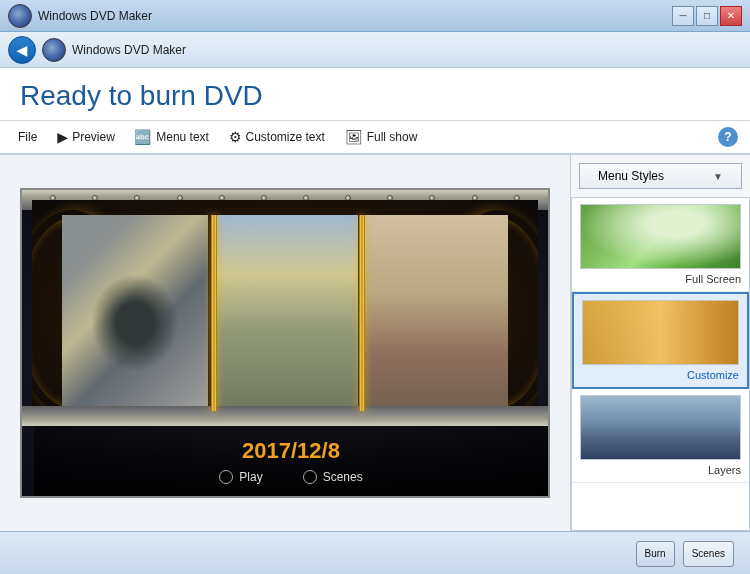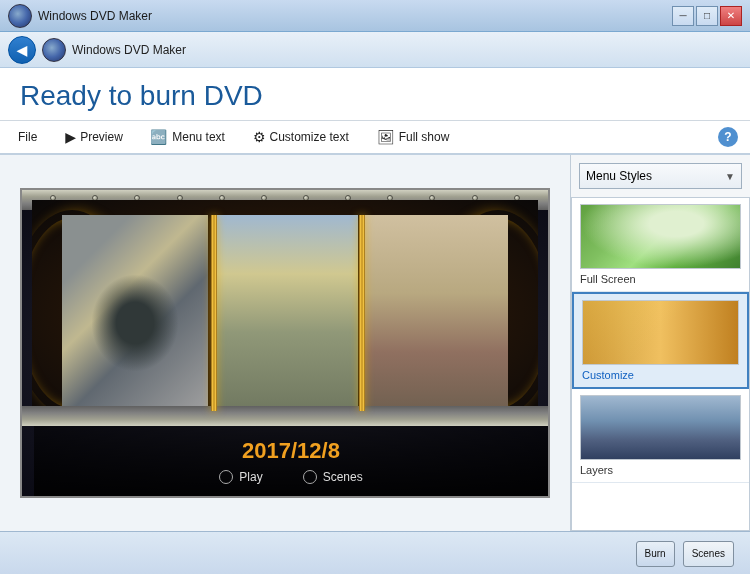--- a/index.html
+++ b/index.html
@@ -100,21 +100,21 @@
       font-weight: 300;
     }
 
     
     .toolbar {
       background: white;
       height: 34px;
       display: flex;
       align-items: center;
       padding: 0 12px;
-      gap: 16px;
+      gap: 8px;
       border-bottom: 2px solid #c0d0e0;
     }
     .toolbar-item {
       display: flex;
       align-items: center;
       gap: 4px;
       padding: 3px 6px;
       cursor: pointer;
       color: #222;
       font-size: 12px;
@@ -376,21 +376,21 @@
       flex-direction: column;
     }
 
     .styles-dropdown {
       margin: 8px;
       height: 26px;
       border: 1px solid #a0b0c0;
       background: linear-gradient(to bottom, #f8fafc, #e8eef4);
       display: flex;
       align-items: center;
-      padding: 0 6px;
+      padding: 0 18px;
       cursor: pointer;
       font-size: 12px;
     }
     .styles-dropdown-arrow {
       margin-left: auto;
       font-size: 10px;
       color: #555;
     }
 
     .styles-list {
@@ -449,21 +449,21 @@
 
     
     .thumb-layers {
       width: 100%;
       height: 100%;
       background: linear-gradient(to bottom, #a0b8d0 0%, #7090b0 40%, #506080 70%, #304060 100%);
       position: relative;
     }
 
     .style-label {
-      text-align: left;
+      text-align: right;
       font-size: 11px;
       color: #333;
     }
     .style-label.selected-label {
       color: #1060c0;
     }
 
     
     .styles-list::-webkit-scrollbar { width: 12px; }
     .styles-list::-webkit-scrollbar-track { background: #e0e8f0; }

